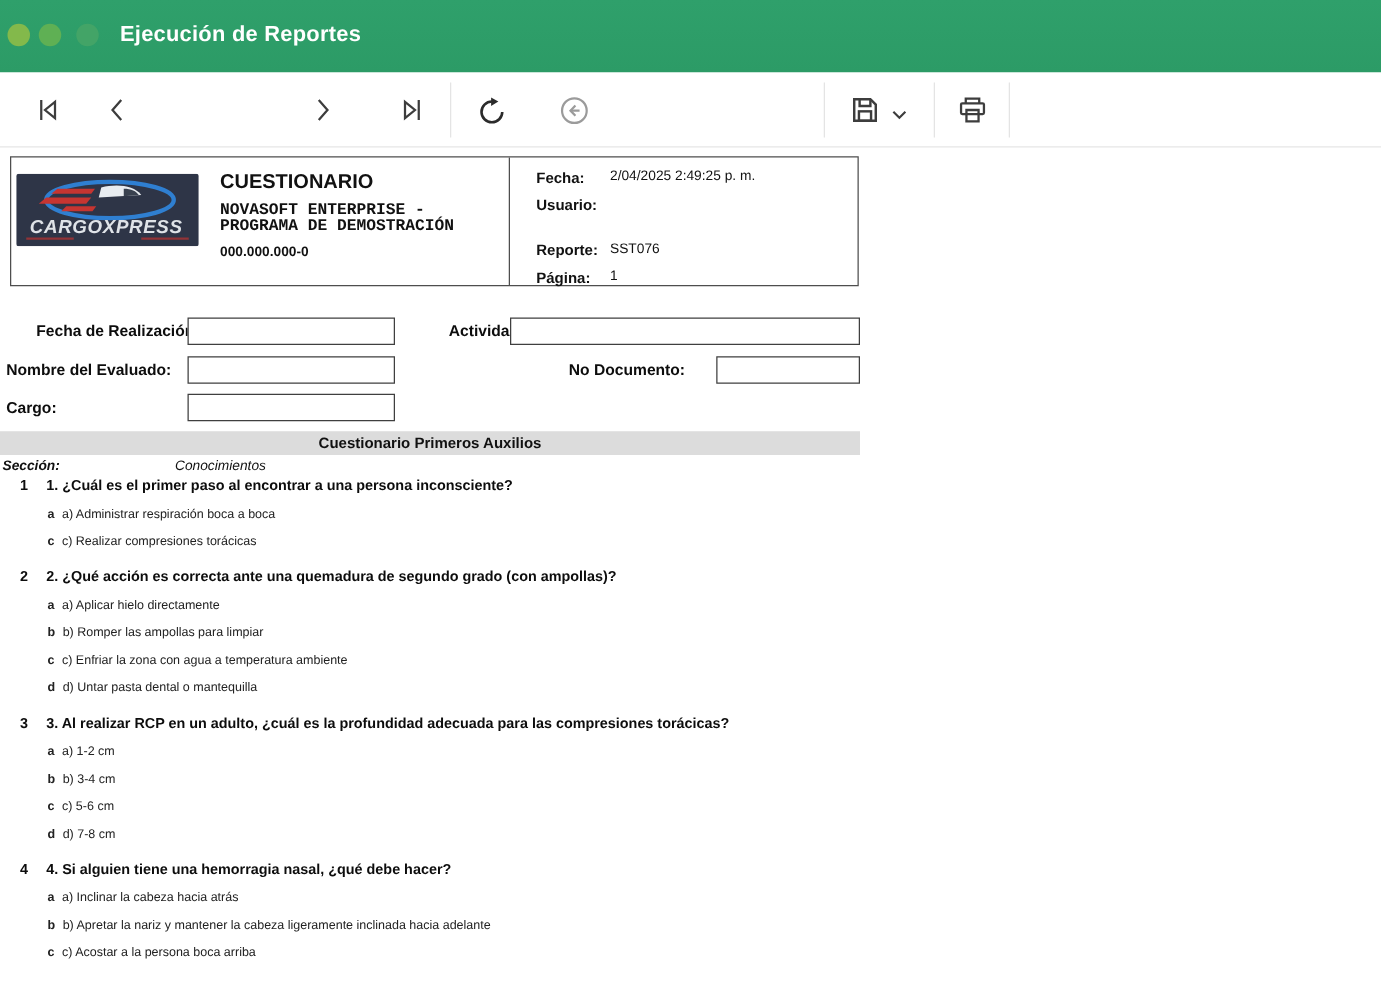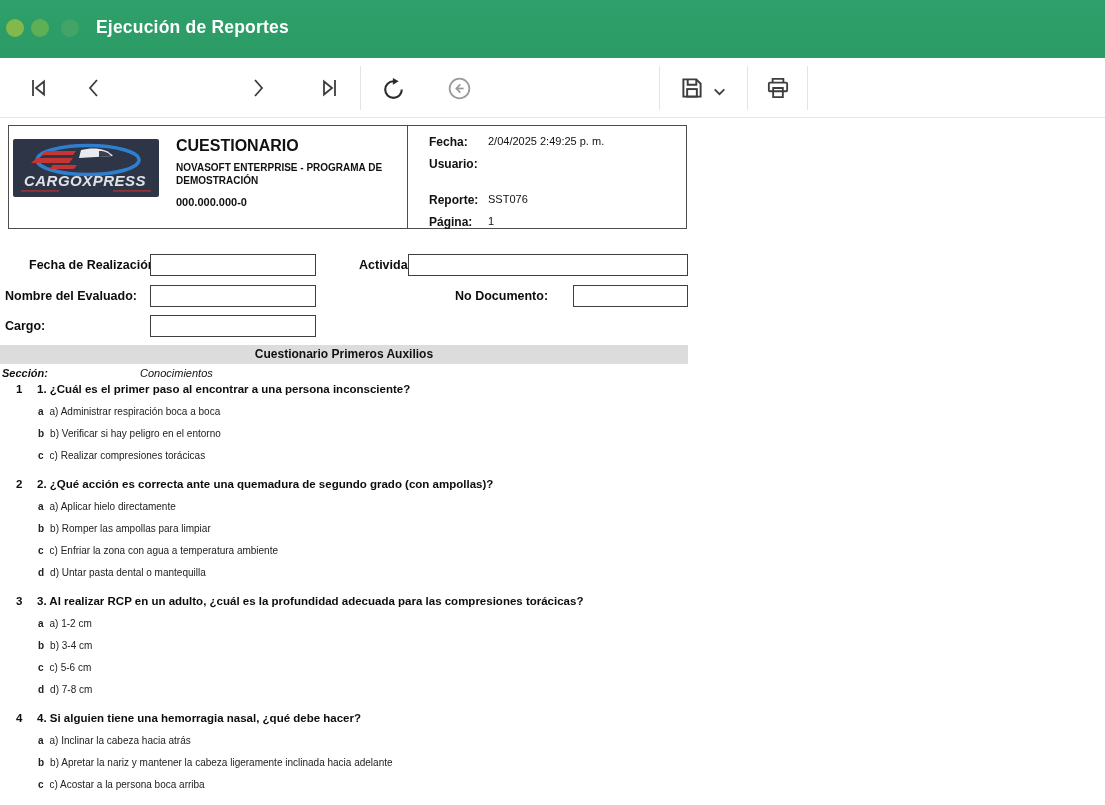--- a/index.html
+++ b/index.html
@@ -37,21 +37,21 @@
   .tlink{position:absolute;top:80px;background:none;border:none;font-size:13.5px;
     color:#3D3D3D;cursor:pointer;padding:0;font-family:"Liberation Sans",sans-serif;}
   .pipe{position:absolute;top:80px;font-size:13.5px;color:#8A8A8A;}
 
   
   .content{position:absolute;top:119px;left:0;width:1105px;height:686px;background:#fff;color:#111;}
   .header-box{position:absolute;left:8px;top:6px;width:679px;height:104px;border:1px solid #4E4E4E;background:#fff;}
   .logo{position:absolute;left:4px;top:13px;width:146px;height:58px;}
   .hdr-center{position:absolute;left:167px;top:11px;width:232px;}
   .hdr-title{font-size:16px;font-weight:bold;margin-bottom:7px;}
-  .hdr-company{font-size:10px;font-weight:bold;line-height:12.5px;}
+  .hdr-company{font-size:13px;font-weight:bold;line-height:12.5px;font-family:Liberation Mono, monospace;}
   .hdr-nit{font-size:11px;font-weight:bold;margin-top:9px;}
   .hdr-divider{position:absolute;left:398px;top:0;width:1px;height:102px;background:#4E4E4E;}
   .hfl{position:absolute;left:420px;font-size:12px;font-weight:bold;}
   .hfv{position:absolute;left:479px;font-size:11px;}
   .r1{top:9px;} .r2{top:31px;} .r3{top:67px;} .r4{top:89px;}
 
   .flabel{position:absolute;font-size:12.5px;font-weight:bold;color:#0d0d0d;}
   .fbox{position:absolute;height:22px;border:1px solid #3F3F3F;background:#fff;}
 
   .band{position:absolute;left:0;top:226px;width:688px;height:19px;background:var(--band);
@@ -215,23 +215,20 @@
   <div class="question">
     <div class="q-head">
       <span class="q-num">1</span>
       <span class="q-text">1. ¿Cuál es el primer paso al encontrar a una persona inconsciente?</span>
     </div>
     <div class="q-options">
   <div class="option">
     <span class="opt-letter">a</span><span class="opt-text">a) Administrar respiración boca a boca</span>
   </div>
 
-  <div class="option">
-    <span class="opt-letter">b</span><span class="opt-text">b) Verificar si hay peligro en el entorno</span>
-  </div>
 
   <div class="option">
     <span class="opt-letter">c</span><span class="opt-text">c) Realizar compresiones torácicas</span>
   </div>
 </div>
   </div>
 
   <div class="question">
     <div class="q-head">
       <span class="q-num">2</span>

